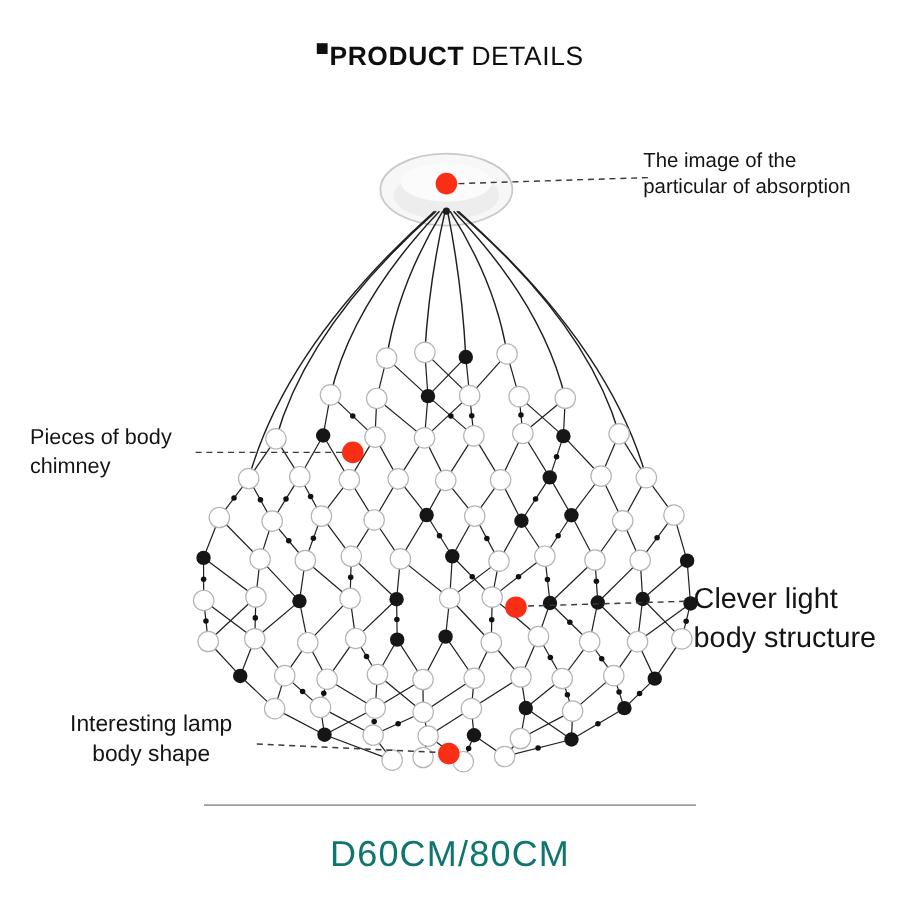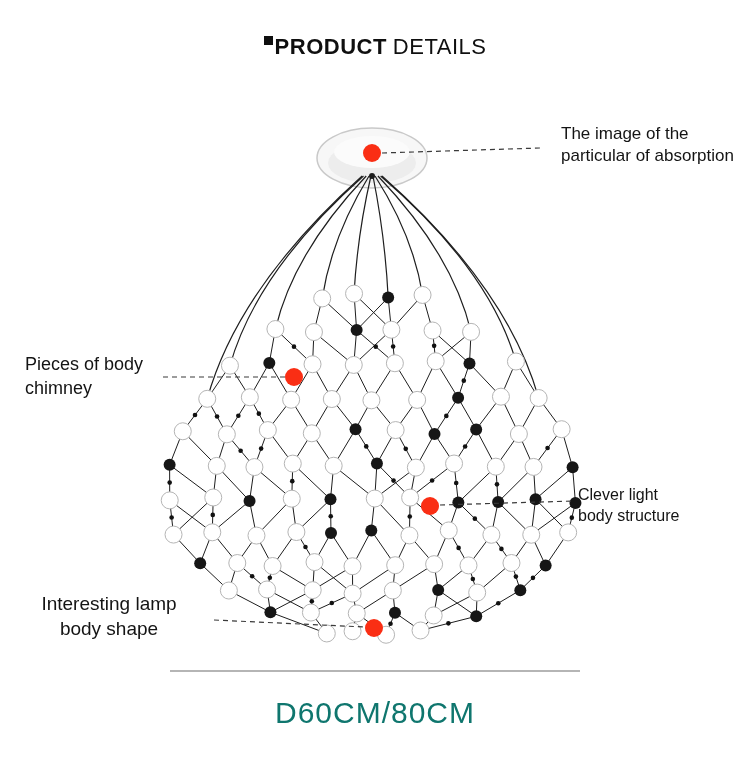--- a/index.html
+++ b/index.html
@@ -3,24 +3,24 @@
 <meta charset="utf-8">
 <style>
   html,body{margin:0;padding:0;background:#ffffff;}
   .page{position:relative;width:750px;height:765px;background:#ffffff;overflow:hidden;font-family:"Liberation Sans",sans-serif;border-radius:20px;}
   .lamp-svg{position:absolute;left:0;top:0;width:750px;height:765px;}
   .header{position:absolute;top:34px;left:0;width:100%;text-align:center;font-size:22px;color:#0f0f0f;letter-spacing:.5px;}
   .sq{display:inline-block;width:9px;height:9px;background:#0f0f0f;vertical-align:9px;margin-right:2px;}
   .t1{font-weight:700;}
   .t2{font-weight:400;margin-left:6px;}
   .callout{position:absolute;line-height:1.32;color:#141414;white-space:pre-line;}
-  .co-absorption{left:561px;top:123px;font-size:17px;}
+  .co-absorption{left:536px;top:123px;font-size:17px;}
   .co-chimney{left:25px;top:353px;font-size:18px;}
-  .co-structure{left:578px;top:484px;font-size:16px;}
-  .co-shape{left:18px;top:591px;width:182px;text-align:center;font-size:19px;}
+  .co-structure{left:578px;top:484px;font-size:24px;}
+  .co-shape{left:35px;top:591px;width:182px;text-align:center;font-size:19px;}
   .dims{position:absolute;top:696px;left:0;width:100%;text-align:center;font-size:30px;color:#0f766e;letter-spacing:1px;}
 </style>
 </head>
 <body>
 
 <div class="page">
 
   <svg class="lamp-svg" viewBox="0 0 750 765">
     <g>
       <ellipse cx="372" cy="158" rx="55" ry="30" fill="#f7f7f7" stroke="#c9c9c9" stroke-width="1.5"></ellipse>

